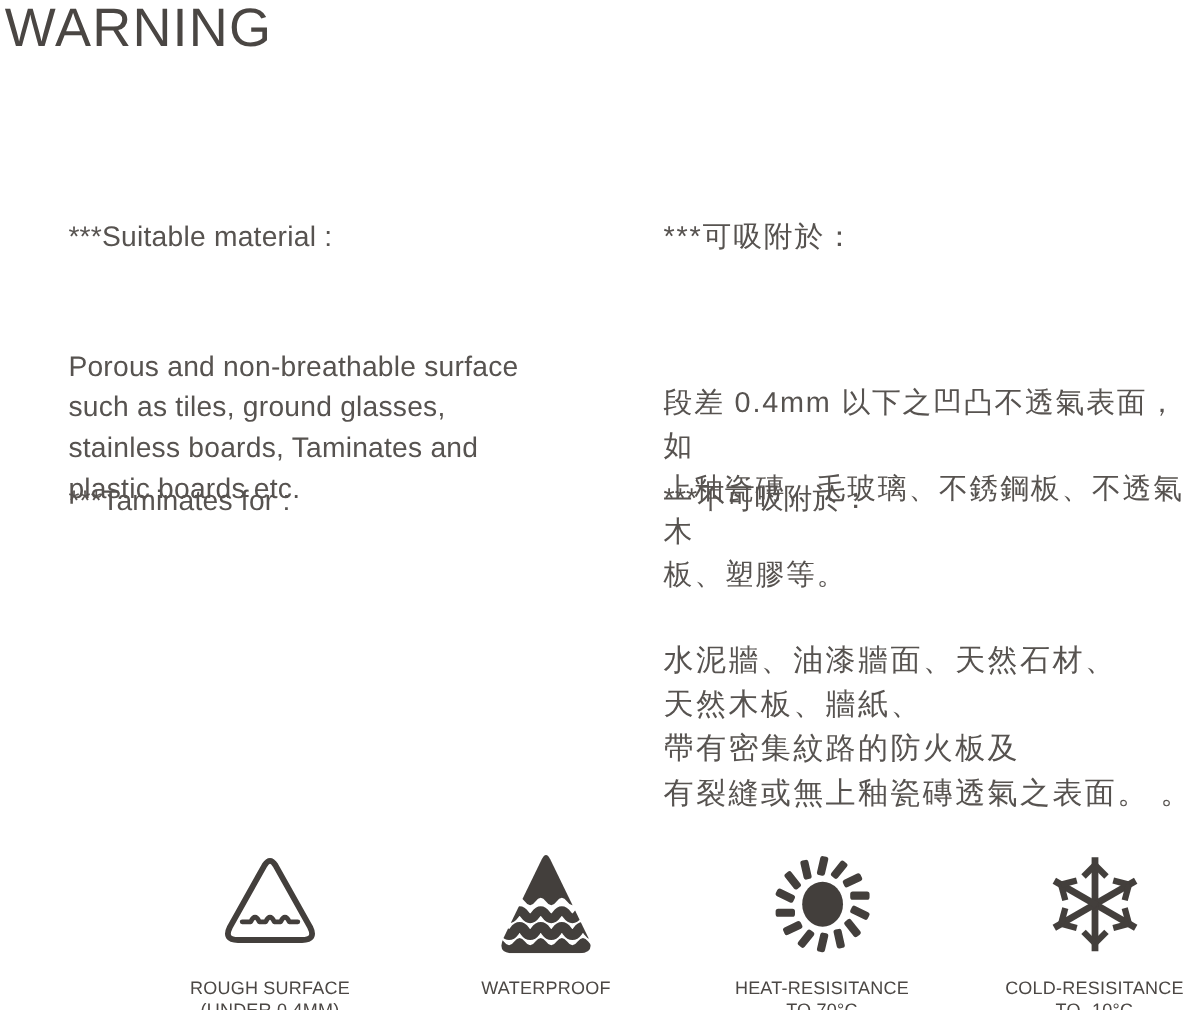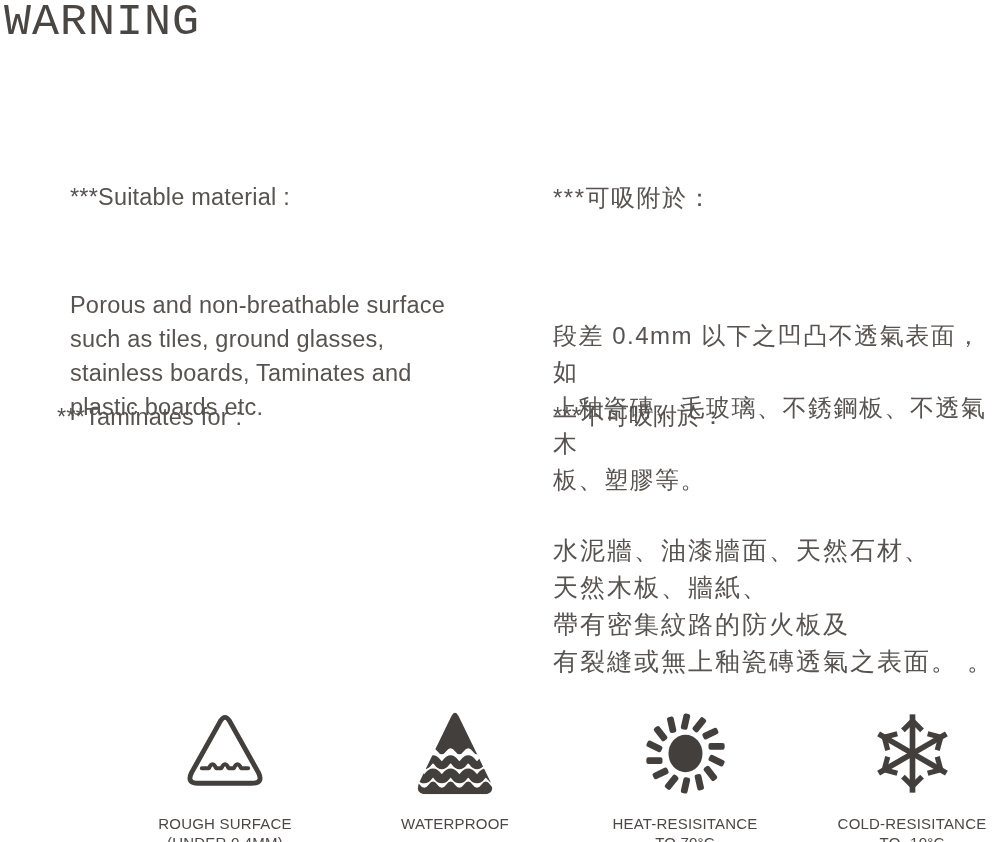--- a/index.html
+++ b/index.html
@@ -17,28 +17,27 @@
     overflow:hidden;
     font-family:"Liberation Sans","DejaVu Sans",sans-serif;
     color:var(--text);
   }
   .title{
     position:absolute;left:4px;top:0px;
     margin:0;
     font-size:45px;line-height:1.0;
     font-weight:400;letter-spacing:1px;
     color:var(--title);
-    font-family:Liberation Mono, monospace;
   }
   .block{position:absolute;white-space:pre-wrap}
   .block .heading{white-space:pre-wrap}
   .block .body{white-space:pre-wrap}
 
   .en{width:470px;font-size:23.5px;line-height:34px;letter-spacing:0.2px}
-  .en1{left:70px;top:112px}
+  .en1{left:57px;top:112px}
   .en1 .body{margin-top:6px}
   .en2{left:57px;top:332px}
   .en2 .body{margin-top:5px}
 
   .zh{width:450px;font-size:24px;line-height:36px}
   .zh1{left:553px;top:108px;letter-spacing:1.5px}
   .zh1 .body{margin-top:30px}
   .zh2{left:553px;top:326px}
   .zh2 .body{margin-top:26px;font-size:25px;line-height:37px;letter-spacing:2px}
 

